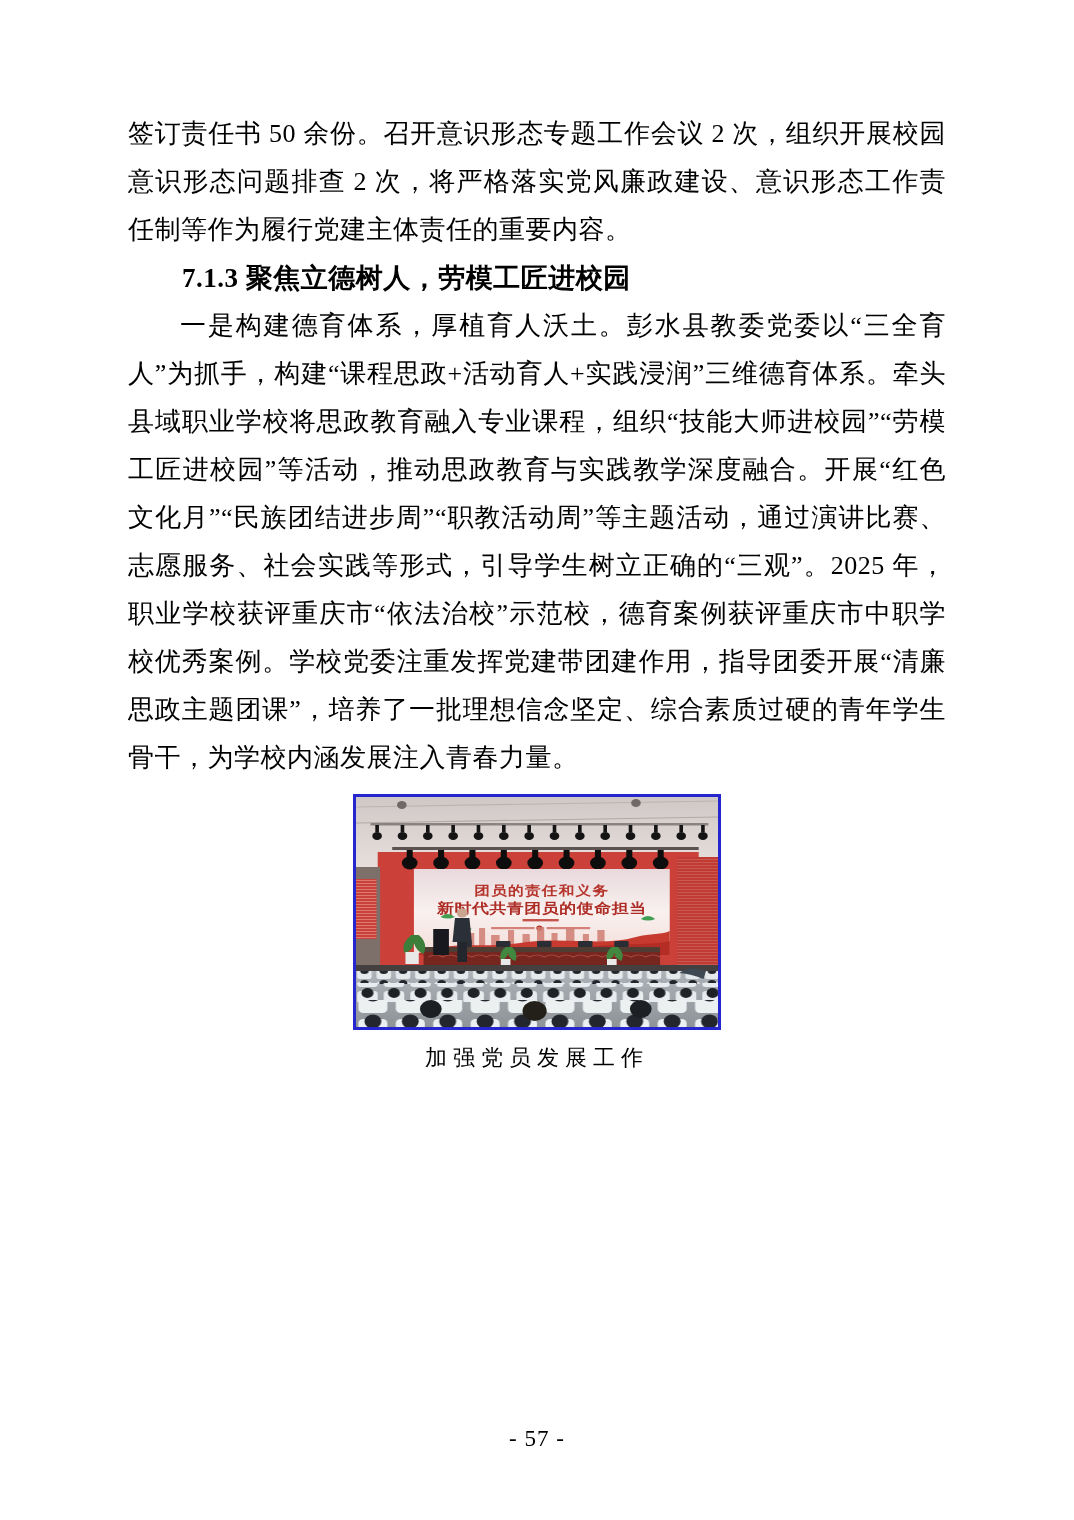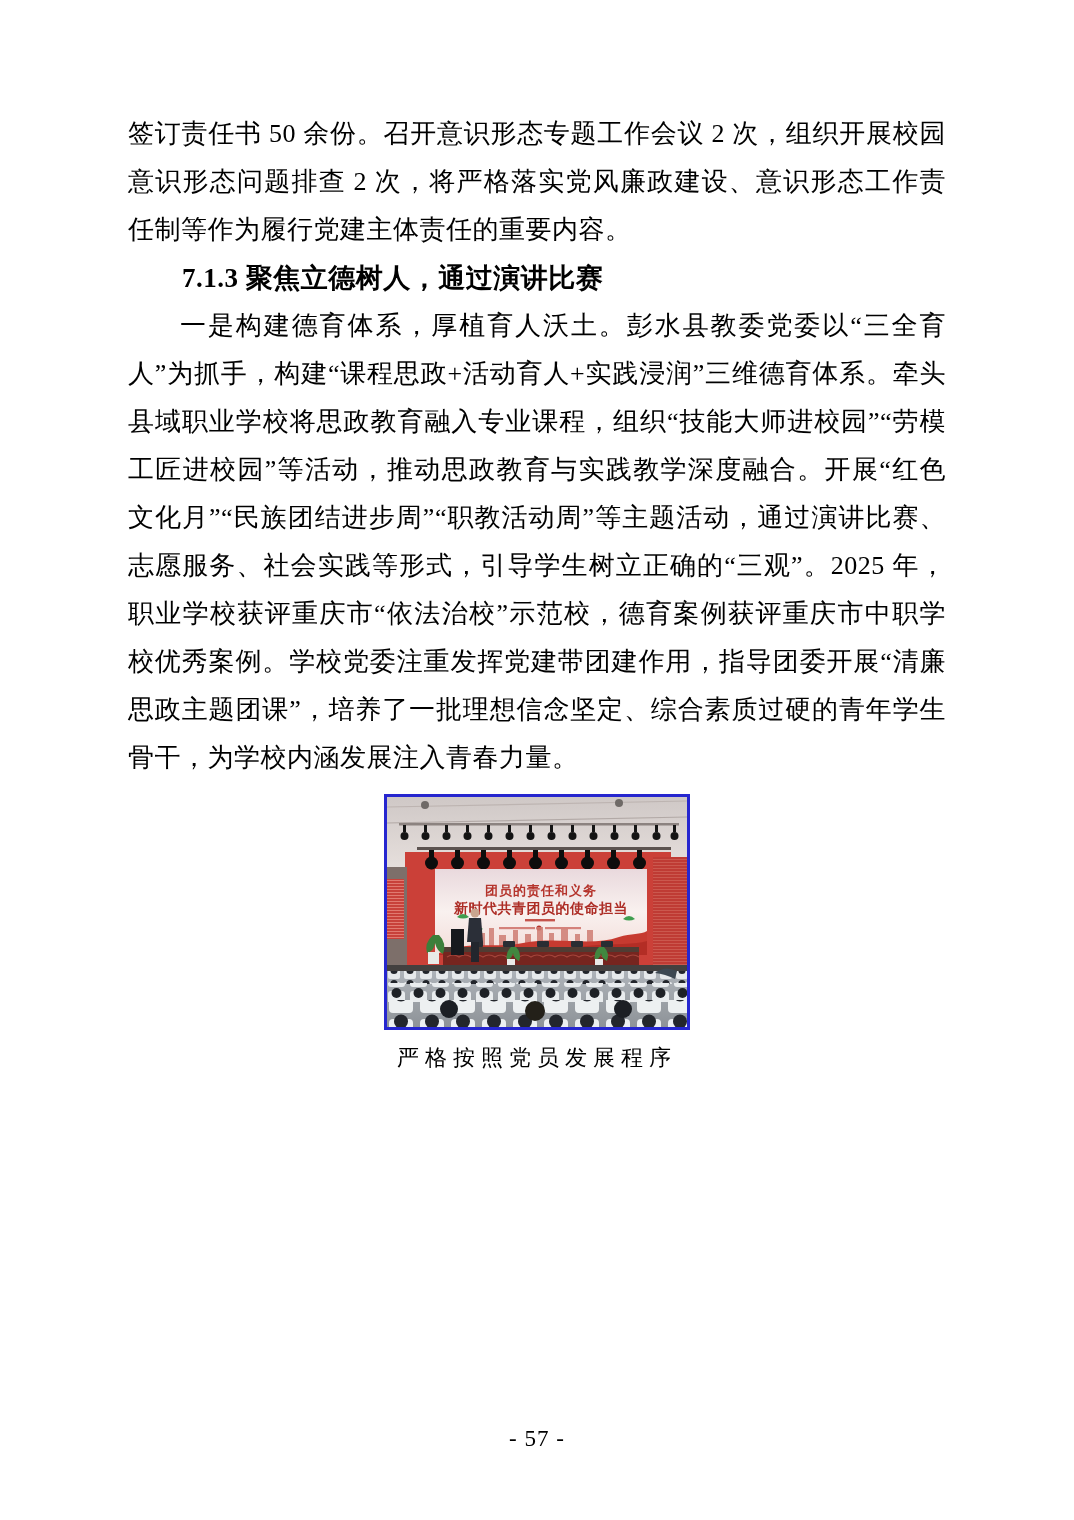--- a/index.html
+++ b/index.html
@@ -36,21 +36,21 @@
     margin: 0;
     text-indent: 2em;
     letter-spacing: 0.5px;
   }
   .figure-block {
     margin-top: 12px;
     text-align: center;
   }
   .photo-frame {
     display: inline-block;
-    width: 306px; height: 236px;
+    width: 368px; height: 236px;
     border: 3px solid #2626cf;
     box-sizing: border-box;
     line-height: 0;
     background: #ddd;
   }
   .photo-frame svg { width: 100%; height: 100%; }
   .caption {
     margin-top: 14px;
     text-align: center;
     font-size: 22px;
@@ -68,21 +68,21 @@
 </style>
 </head>
 <body>
 
 <div class="page">
 
   <div class="content">
     <p class="para">签订责任书 50 余份。召开意识形态专题工作会议 2 次，组织开展校园意识形态问题排查 2 次，将严格落实党风廉政建设、意识形态工作责任制等作为履行党建主体责任的重要内容。</p>
 
 
-    <h3 class="heading">7.1.3 聚焦立德树人，通过演讲比赛</h3>
+    <h3 class="heading">7.1.3 聚焦立德树人，劳模工匠进校园</h3>
 
     <p class="para indent">一是构建德育体系，厚植育人沃土。彭水县教委党委以“三全育人”为抓手，构建“课程思政+活动育人+实践浸润”三维德育体系。牵头县域职业学校将思政教育融入专业课程，组织“技能大师进校园”“劳模工匠进校园”等活动，推动思政教育与实践教学深度融合。开展“红色文化月”“民族团结进步周”“职教活动周”等主题活动，通过演讲比赛、志愿服务、社会实践等形式，引导学生树立正确的“三观”。2025 年，职业学校获评重庆市“依法治校”示范校，德育案例获评重庆市中职学校优秀案例。学校党委注重发挥党建带团建作用，指导团委开展“清廉思政主题团课”，培养了一批理想信念坚定、综合素质过硬的青年学生骨干，为学校内涵发展注入青春力量。</p>
 
     <div class="figure-block">
       <span class="photo-frame">
         <svg viewBox="0 0 300 230" preserveAspectRatio="none">
           <defs>
             <linearGradient id="ceilGrad" x1="0" y1="0" x2="0" y2="1">
               <stop offset="0" stop-color="#cfc8c6"></stop>
               <stop offset="1" stop-color="#e9e2df"></stop>
@@ -257,18 +257,18 @@
             <rect x="0" y="186" width="300" height="19" fill="url(#crowd2)"></rect>
             <rect x="0" y="203" width="300" height="27" fill="url(#crowd3)"></rect>
             <circle cx="62" cy="212" r="9" fill="#1c1f24"></circle>
             <circle cx="148" cy="214" r="10" fill="#232019"></circle>
             <circle cx="236" cy="212" r="9" fill="#1c1f24"></circle>
             <path d="M268,176 q10,-8 22,-2 l-2,8 q-10,-5 -20,-6 Z" fill="#3d4852"></path>
           </g>
         </svg>
       </span>
 
-      <div class="caption">严格按照党员发展程序</div>
+      <div class="caption">加强党员发展工作</div>
     </div>
   </div>
 
   <div class="footer">- 57 -</div>
 </div>
 
 </body></html>

